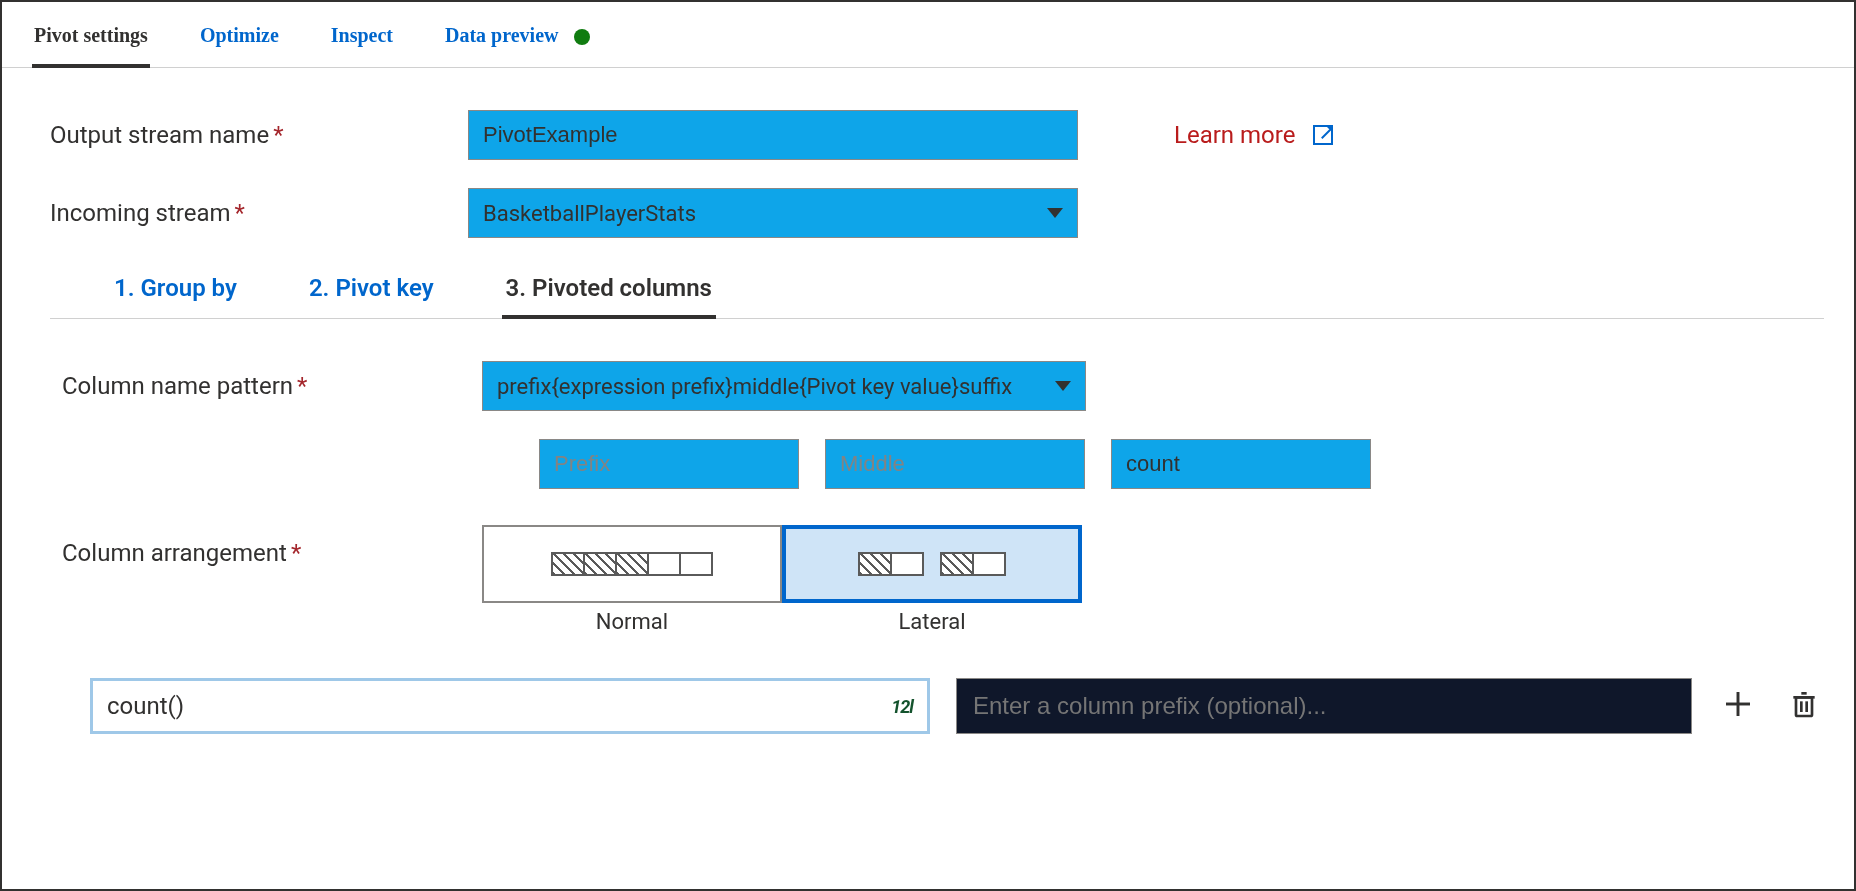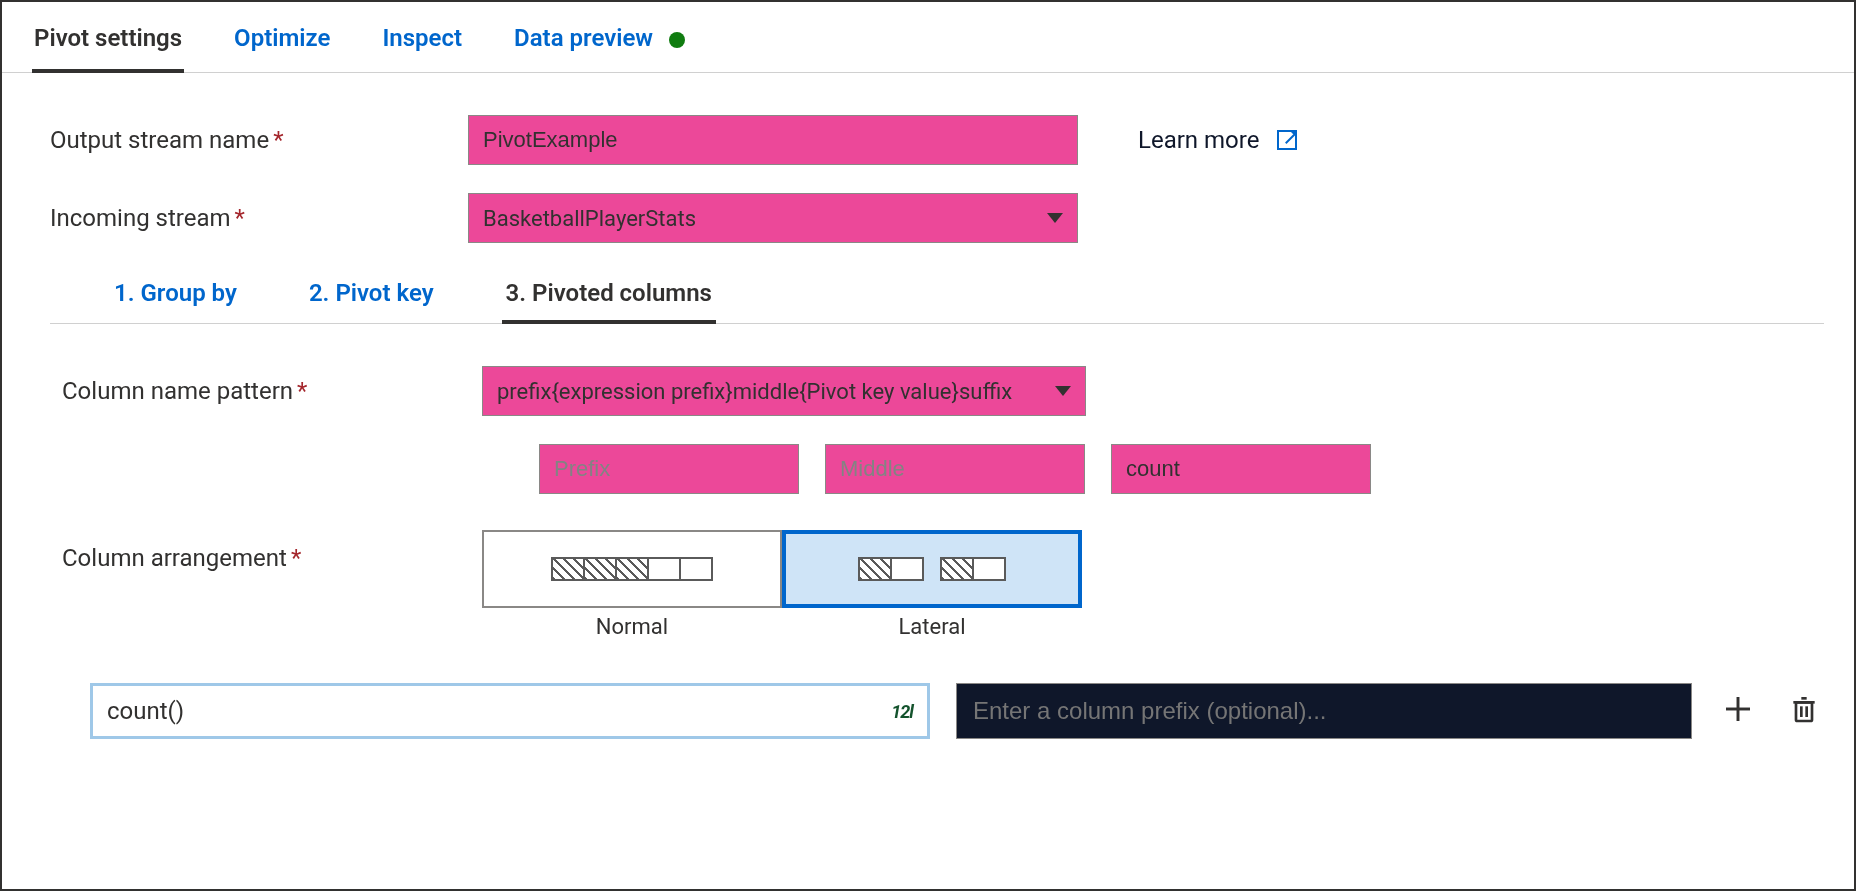--- a/index.html
+++ b/index.html
@@ -25,21 +25,22 @@
     gap: 48px;
     padding: 22px 30px 0 30px;
     border-bottom: 1px solid #d0d0d0;
   }
   .top-tab {
     padding: 0 2px 20px 2px;
     font-weight: 600;
     cursor: pointer;
     color: #0066cc;
     position: relative;
-    font-size: 24px;
+    font-size: 20px;
+    font-family: Liberation Serif, serif;
   }
   .top-tab.active {
     color: #323130;
   }
   .top-tab.active::after {
     content: "";
     position: absolute;
     left: 0; right: 0; bottom: -1px;
     height: 4px;
     background: #323130;
@@ -67,43 +68,43 @@
     font-size: 24px;
     color: #323130;
   }
   .req { color: #a4262c; margin-left: 4px; }
 
   .text-input, .select-input {
     height: 50px;
     border: 1px solid #8a8886;
     padding: 0 14px;
     font-size: 22px;
-    background: #ec4899;
+    background: #0ea5e9;
     color: #323130;
   }
   .text-input.wide { width: 610px; }
   .select-input {
     width: 610px;
     display: flex;
     align-items: center;
     justify-content: space-between;
     cursor: pointer;
   }
   .select-input.wider { width: 604px; }
   .select-text { flex: 1; }
   .chevron {
     width: 0; height: 0;
     border-left: 8px solid transparent;
     border-right: 8px solid transparent;
     border-top: 10px solid #323130;
   }
 
   .learn-more {
-    margin-left: 60px;
-    color: #0f172a;
+    margin-left: 96px;
+    color: #b91c1c;
     font-size: 24px;
     display: inline-flex;
     align-items: center;
     gap: 18px;
     cursor: pointer;
   }
   .ext-icon {
     width: 20px; height: 20px;
     display: inline-block;
     position: relative;

